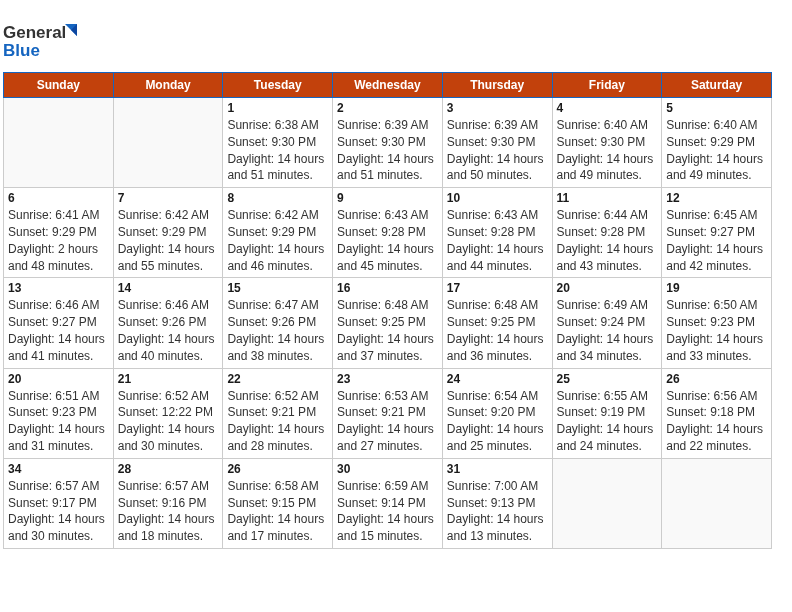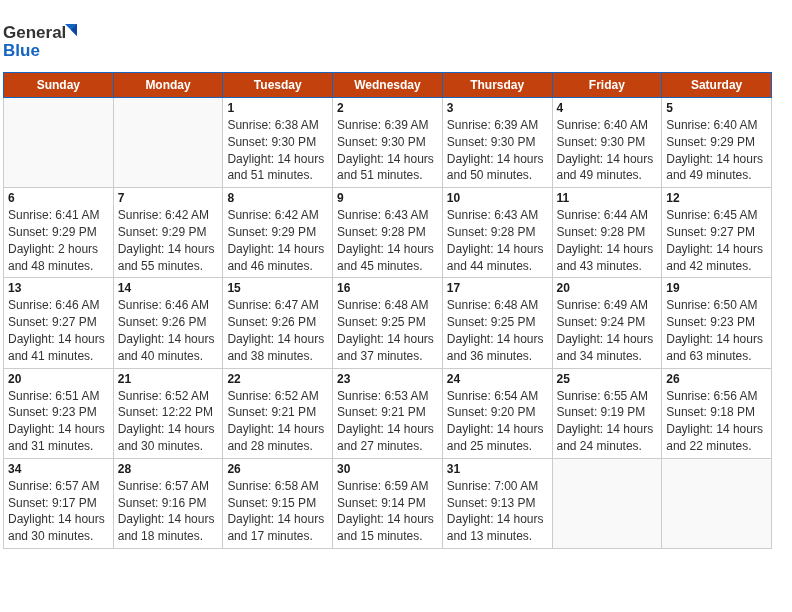--- a/index.html
+++ b/index.html
@@ -262,21 +262,21 @@
               <span>Sunrise: 6:49 AM</span>
               <span>Sunset: 9:24 PM</span>
               <span>Daylight: 14 hours and 34 minutes.</span>
             </div>
           </td>
           <td>
             <div class="day-num">19</div>
             <div class="day-info">
               <span>Sunrise: 6:50 AM</span>
               <span>Sunset: 9:23 PM</span>
-              <span>Daylight: 14 hours and 63 minutes.</span>
+              <span>Daylight: 14 hours and 33 minutes.</span>
             </div>
           </td>
         </tr>
         <tr>
           <td>
             <div class="day-num">20</div>
             <div class="day-info">
               <span>Sunrise: 6:51 AM</span>
               <span>Sunset: 9:23 PM</span>
               <span>Daylight: 14 hours and 31 minutes.</span>

